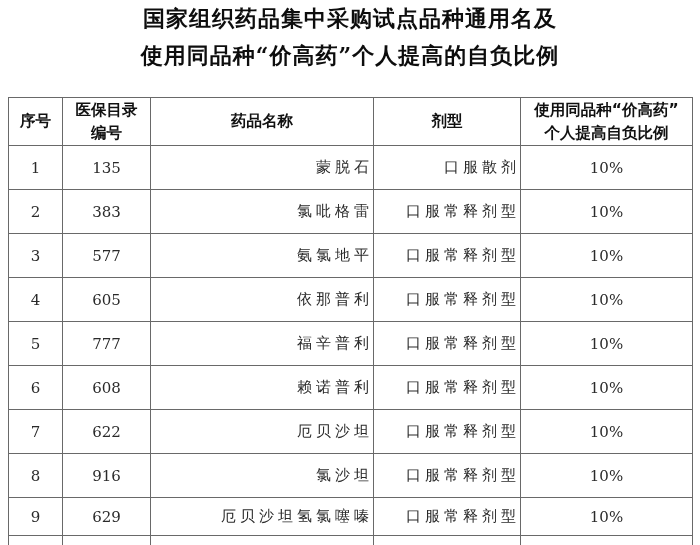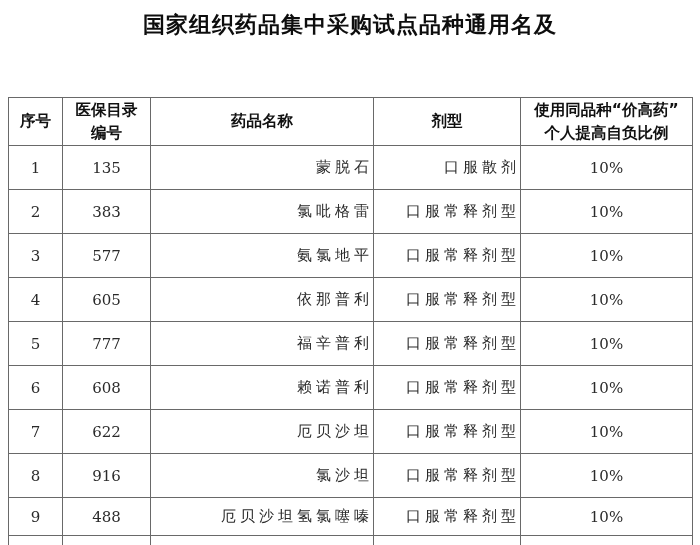--- a/index.html
+++ b/index.html
@@ -6,21 +6,20 @@
   .page {
     position: relative;
     width: 700px;
     height: 545px;
     background: #ffffff;
     overflow: hidden;
     font-family: "DejaVu Serif", serif;
     color: #1f1f1f;
   }
   .doc-title {
-    padding-top: 6px;
     text-align: center;
   }
   .doc-title .t-line {
     font-family: "DejaVu Serif", serif;
     font-weight: 700;
     font-size: 22px;
     line-height: 37px;
     color: #0d0d0d;
     letter-spacing: 1px;
     white-space: nowrap;
@@ -60,20 +59,21 @@
   .c-name { text-align: right; padding-left: 9px; letter-spacing: 4px; }
   .c-form { text-align: right; padding-left: 13px; letter-spacing: 4px; }
 </style>
 </head>
 <body>
 
 <div class="page">
 
   <div class="doc-title">
     <div class="t-line">国家组织药品集中采购试点品种通用名及</div>
+    <div class="t-line">使用同品种“价高药”个人提高的自负比例</div>
   </div>
 
   <table class="med-table">
     <colgroup>
       <col style="width:54px">
       <col style="width:88px">
       <col style="width:223px">
       <col style="width:147px">
       <col style="width:172px">
     </colgroup>
@@ -144,21 +144,21 @@
       </tr>
       <tr>
         <td class="c-seq">8</td>
         <td class="c-code">916</td>
         <td class="c-name">氯沙坦</td>
         <td class="c-form">口服常释剂型</td>
         <td class="c-ratio">10%</td>
       </tr>
       <tr class="short-row">
         <td class="c-seq">9</td>
-        <td class="c-code">488</td>
+        <td class="c-code">629</td>
         <td class="c-name">厄贝沙坦氢氯噻嗪</td>
         <td class="c-form">口服常释剂型</td>
         <td class="c-ratio">10%</td>
       </tr>
       <tr class="partial-row">
         <td></td>
         <td></td>
         <td></td>
         <td></td>
         <td></td>

